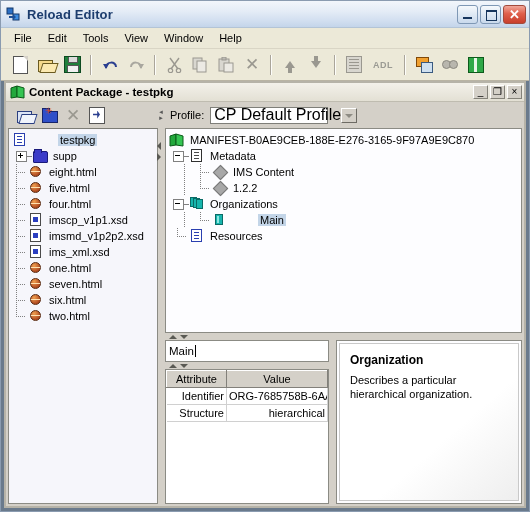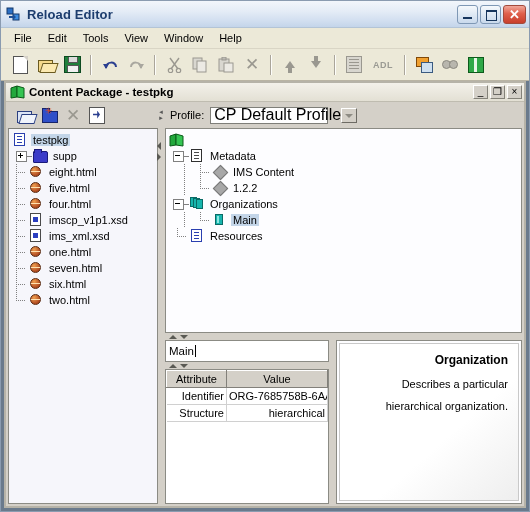--- a/index.html
+++ b/index.html
@@ -348,36 +348,35 @@
     text-align: right;
   }
   .help-split { width: 7px; flex: 0 0 7px; background: #d4d0c8; }
   .help-pane {
     width: 186px;
     flex: 0 0 186px;
     background: #fdfdff;
     border: 1px solid #8b8b84;
     box-sizing: border-box;
     padding: 2px;
-    text-align: right;
   }
   .help-inner {
     width: 100%; height: 100%;
     border: 1px solid #c9c9c9;
     box-sizing: border-box;
     background: linear-gradient(to bottom right, #ffffff 60%, #eeeeee);
     padding: 9px 10px;
   }
   .help-title { font-weight: bold; font-size: 12px; color: #000; margin-bottom: 6px; }
-  .help-text { font-size: 11px; color: #000; line-height: 22px; }
+  .help-text { font-size: 11px; color: #000; line-height: 14px; }
   
   .tree { padding: 3px 0 0 3px; font-size: 11px; color: #000; }
   .tnode { display: flex; align-items: center; height: 16px; white-space: nowrap; }
   .tnode .lbl { padding: 0 2px; }
-  .tnode .lbl.sel { background: #c3d5e8; }
+  .tnode .lbl.sel { background: #c3d5e8; margin-left: 27px; }
   .ticon { width: 16px; height: 16px; margin-right: 3px; flex: 0 0 16px; position: relative; }
   .expander {
     width: 9px; height: 9px; border: 1px solid #808080; background: #fff;
     position: relative; flex: 0 0 9px;
   }
   .expander::before {
     content: ""; position: absolute; left: 1px; top: 3px; width: 5px; height: 1px; background: #000;
   }
   .expander.plus::after {
     content: ""; position: absolute; left: 3px; top: 1px; width: 1px; height: 5px; background: #000;
@@ -716,20 +715,27 @@
                 <span class="ticon">
                   <span class="ic-xsd"></span>
                 </span>
                 <span class="lbl">imscp_v1p1.xsd</span>
               </div>
             <div class="tnode">
                 <span class="elbow tee"></span>
                 <span class="ticon">
                   <span class="ic-xsd"></span>
                 </span>
+                <span class="lbl">imsmd_v1p2p2.xsd</span>
+              </div>
+            <div class="tnode">
+                <span class="elbow tee"></span>
+                <span class="ticon">
+                  <span class="ic-xsd"></span>
+                </span>
                 <span class="lbl">ims_xml.xsd</span>
               </div>
             <div class="tnode">
                 <span class="elbow tee"></span>
                 <span class="ticon">
                   <span class="ic-globe"></span>
                 </span>
                 <span class="lbl">one.html</span>
               </div>
             <div class="tnode">
@@ -767,20 +773,21 @@
 
           <div class="rt-tree">
             <div class="tree">
               <div class="tnode">
                 <span class="ticon">
                   <svg width="15" height="14" viewBox="0 0 15 14" style="position:absolute;left:0;top:1px">
                     <path d="M1 3 L7 1 L7 12 L1 13 Z" fill="#22a83c" stroke="#0a5a18"></path>
                     <path d="M7 1 L14 3 L14 13 L7 12 Z" fill="#35c452" stroke="#0a5a18"></path>
                   </svg>
                 </span>
+                <span class="lbl">MANIFEST-B0AE9CEB-188E-E276-3165-9F97A9E9C870</span>
               </div>
 
               <div class="tnode" style="padding-left:4px">
                 <span class="expander"></span>
                 <span style="width:5px;height:1px;background:#808080;flex:0 0 5px"></span>
                 <span class="ticon">
                     <span class="ic-meta"></span>
                   </span>
                 <span class="lbl">Metadata</span>
               </div>

